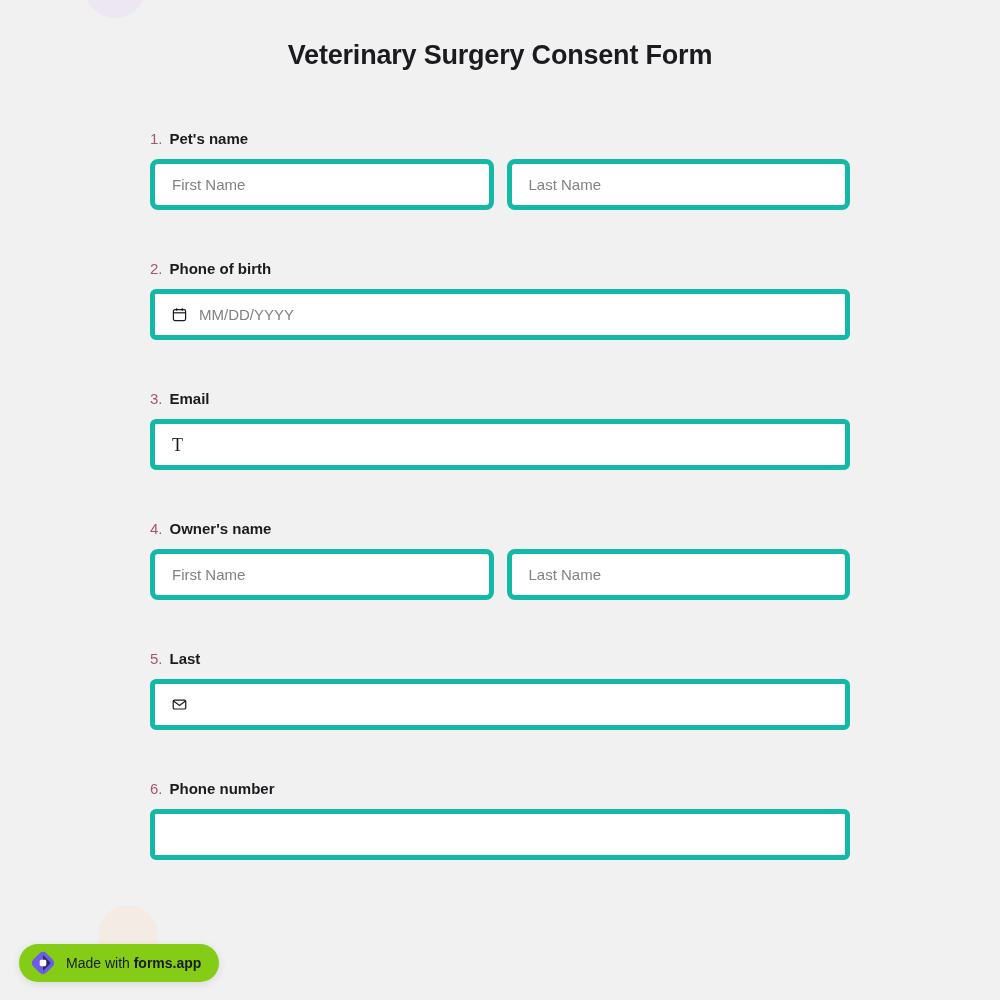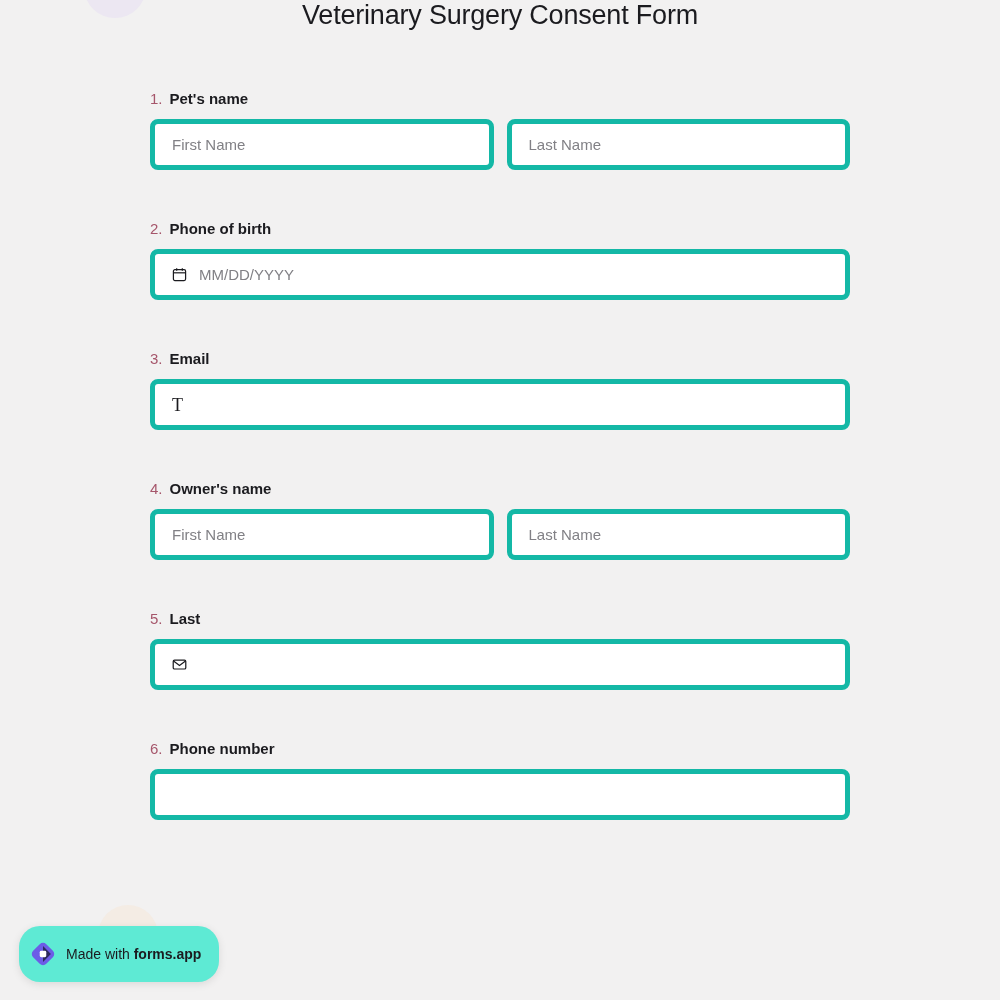--- a/index.html
+++ b/index.html
@@ -35,23 +35,24 @@
     top: 905px;
     width: 60px;
     height: 60px;
     border-radius: 50%;
     background: #f4ece4;
   }
   .form-title {
     position: relative;
     text-align: center;
     font-size: 27px;
-    font-weight: normal;
+    font-weight: bold;
     color: #1b1b1f;
     margin: 0;
+    padding-top: 40px;
     letter-spacing: -0.2px;
   }
   .form-body {
     position: relative;
     width: 700px;
     margin: 0 auto;
     padding-top: 59px;
   }
   .field-block {
     margin-bottom: 50px;
@@ -82,21 +83,21 @@
     height: 51px;
     background: #ffffff;
     border: 5px solid #14b8a6;
     border-radius: 8px;
     display: flex;
     align-items: center;
     padding: 0 17px;
     font-size: 15px;
     color: #757478;
   }
-  .input.full { width: 100%; }
+  .input.full { width: 100%; border-radius: 6px; }
   .placeholder {
     color: #818085;
     font-size: 15px;
   }
   .icon {
     display: inline-flex;
     align-items: center;
     justify-content: center;
     margin-right: 12px;
     color: #1b1b1f;
@@ -107,22 +108,22 @@
     font-family: "Liberation Serif", serif;
     font-size: 18px;
     color: #1b1b1f;
     line-height: 1;
   }
   
   .badge {
     position: absolute;
     left: 19px;
     bottom: 18px;
-    height: 56px;
-    background: #5eead4;
+    height: 38px;
+    background: #84cc16;
     border-radius: 21px;
     box-shadow: 0 2px 8px rgba(0,0,0,0.10);
     display: flex;
     align-items: center;
     padding: 0 18px 1px 10px;
     gap: 10px;
   }
   .badge-logo {
     width: 27px;
     height: 27px;

